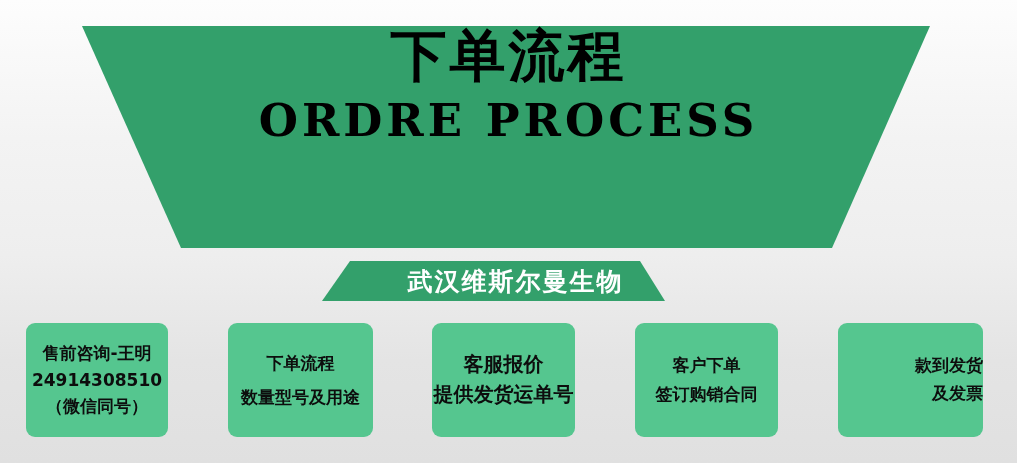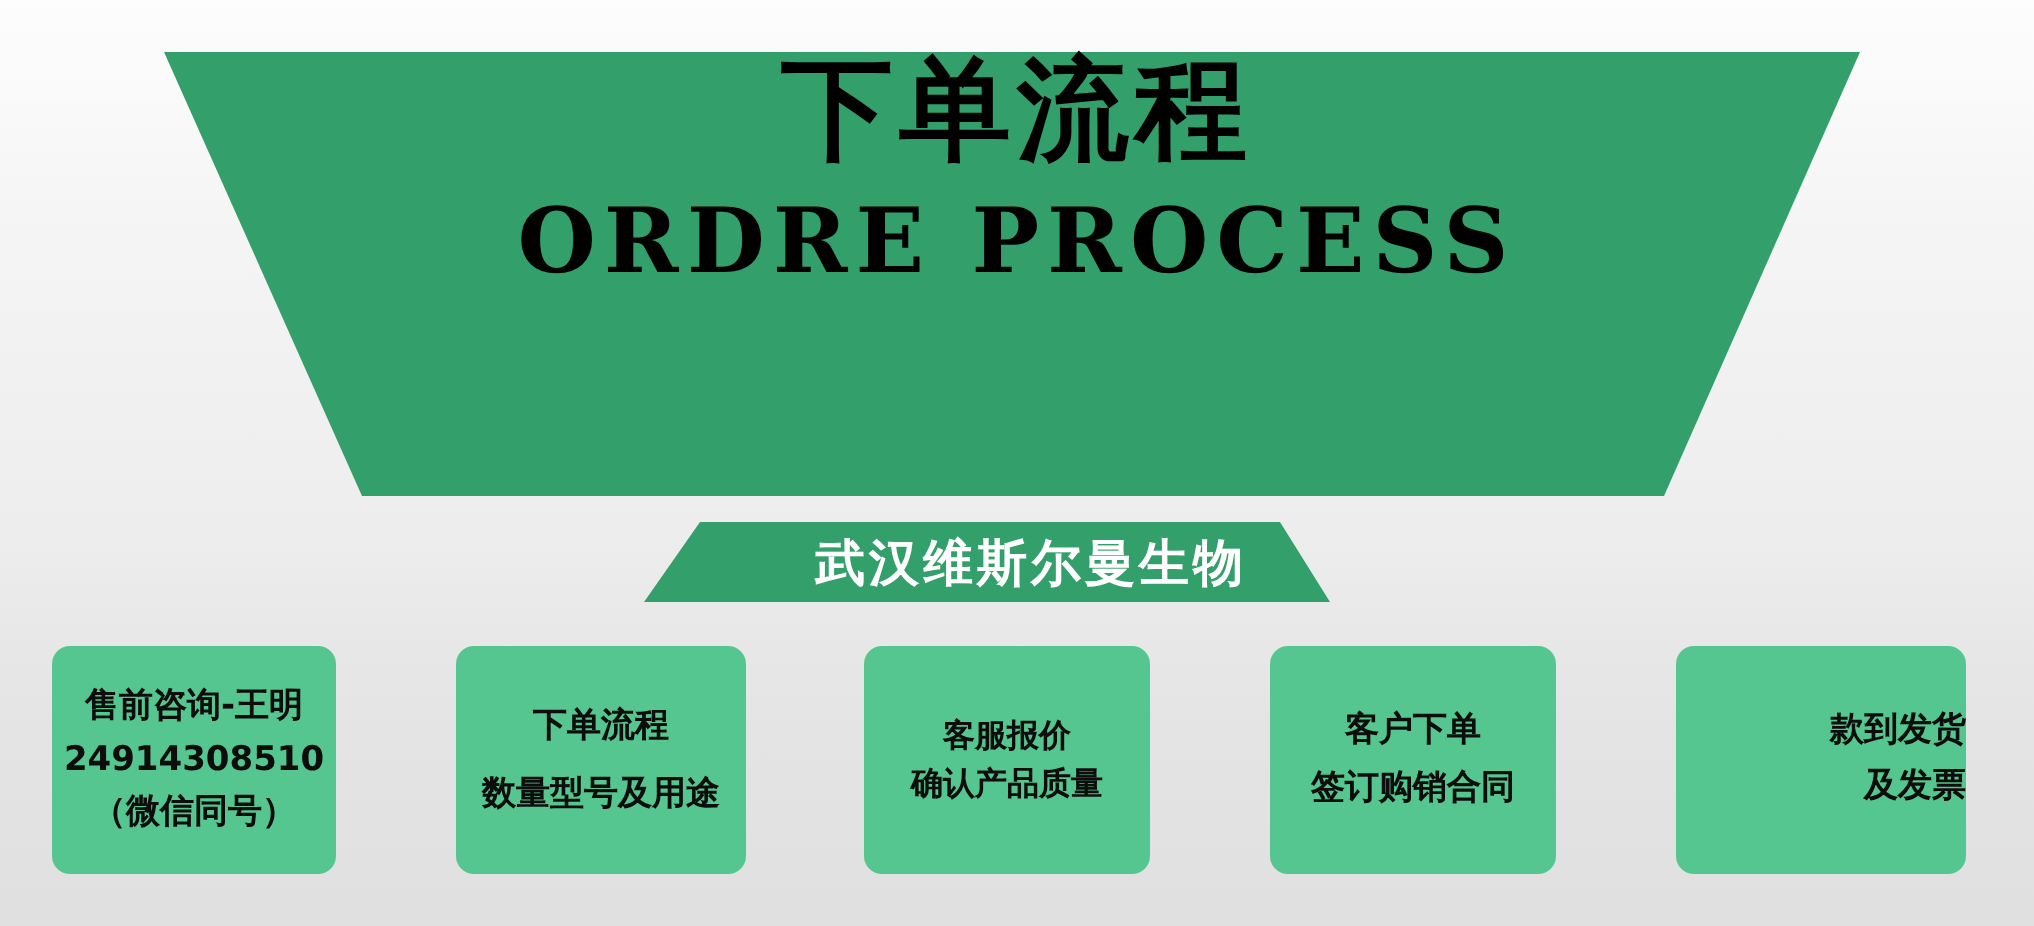--- a/index.html
+++ b/index.html
@@ -118,21 +118,21 @@
     white-space: nowrap;
   }
   .pbox-1 { left: 26px;  width: 142px; }
   .pbox-2 { left: 228px; width: 145px; }
   .pbox-3 { left: 432px; width: 143px; }
   .pbox-4 { left: 635px; width: 143px; }
   .pbox-5 { left: 838px; width: 145px; align-items: flex-end; padding-left: 17px; }
 
   .pbox-1 .line { font-size: 17px; line-height: 1.58; letter-spacing: 0px; }
   .pbox-2 .line { font-size: 17px; line-height: 2.0;  letter-spacing: 0px; }
-  .pbox-3 .line { font-size: 16px; line-height: 1.48; letter-spacing: 0px; }
+  .pbox-3 .line { font-size: 20px; line-height: 1.48; letter-spacing: 0px; }
   .pbox-4 .line { font-size: 17px; line-height: 1.72; letter-spacing: 0px; }
   .pbox-5 .line { font-size: 17px; line-height: 1.62; letter-spacing: 0px; text-align: left; }
 </style>
 </head>
 <body>
 
 <div id="stage">
 
   <div class="hero-banner"></div>
   <div class="hero-inner">
@@ -153,21 +153,21 @@
       <div class="line">（微信同号）</div>
     </div>
 
     <div class="pbox pbox-2">
       <div class="line">下单流程</div>
       <div class="line">数量型号及用途</div>
     </div>
 
     <div class="pbox pbox-3">
       <div class="line">客服报价</div>
-      <div class="line">确认产品质量</div>
+      <div class="line">提供发货运单号</div>
     </div>
 
     <div class="pbox pbox-4">
       <div class="line">客户下单</div>
       <div class="line">签订购销合同</div>
     </div>
 
     <div class="pbox pbox-5">
       <div class="line">款到发货</div>
       <div class="line">及发票</div>

